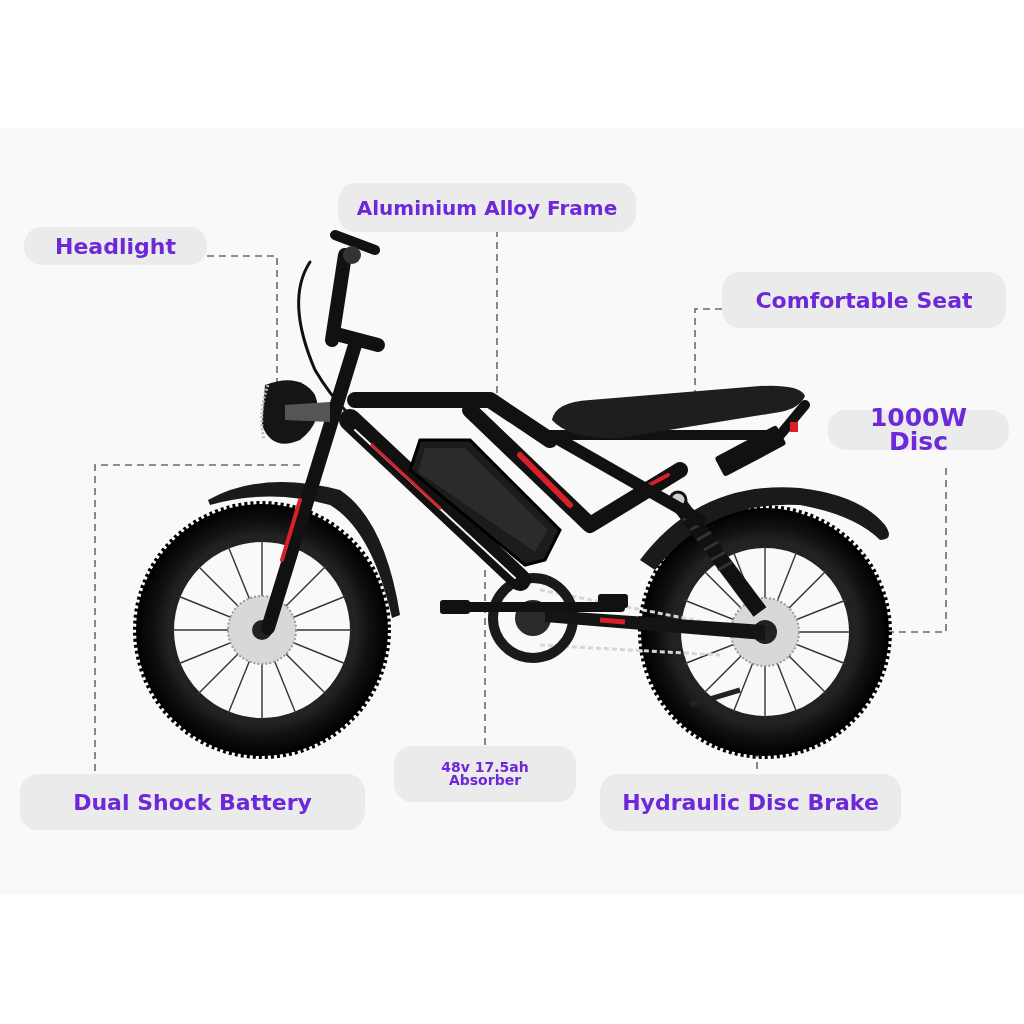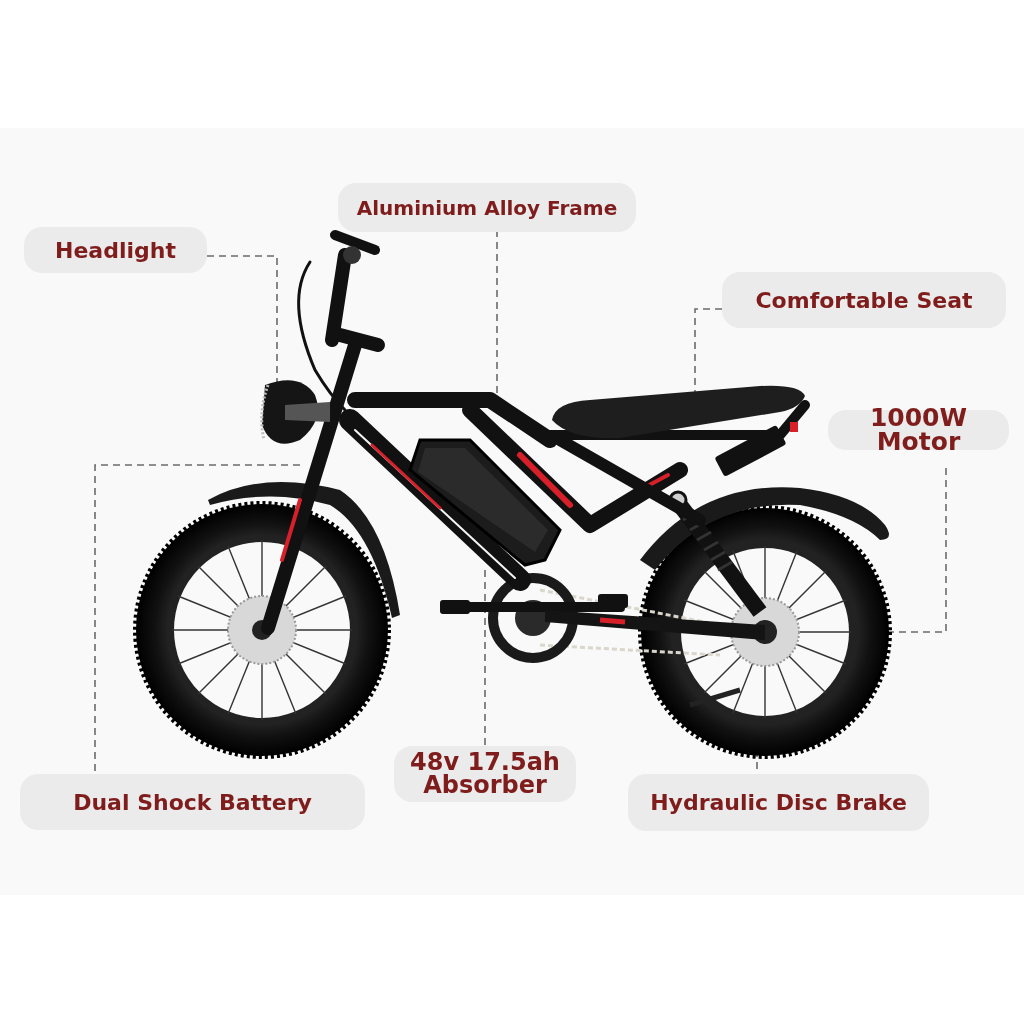--- a/index.html
+++ b/index.html
@@ -8,21 +8,21 @@
       position: relative; overflow: hidden;
       font-family: "DejaVu Sans", "Liberation Sans", sans-serif;
     }
     .panel {
       position: absolute; left: 0; top: 128px; width: 1024px; height: 767px;
       background: #f9f9f9;
     }
     .callout {
       position: absolute; background: #ebebeb; border-radius: 18px;
       display: flex; align-items: center; justify-content: center;
-      color: #7f1d1d; font-weight: bold; text-align: right; box-sizing: border-box;
+      color: #6d28d9; font-weight: bold; text-align: right; box-sizing: border-box;
       cursor: default;
     }
     .callout span { display: block; }
     .two-line { flex-direction: column; line-height: 0.95; }
     svg.overlay { position: absolute; left: 0; top: 0; }
   </style>
 </head>
 <body>
 
 <div class="panel"></div>
@@ -151,41 +151,41 @@
 
   <g>
     <path d="M265 385 Q300 372 315 395 Q325 420 300 440 Q272 452 262 425 Z" fill="#151515"></path>
     <path d="M268 385 Q258 412 264 440" stroke="#bbb" stroke-width="3" stroke-dasharray="2,2" fill="none"></path>
     <path d="M285 405 L330 402 L330 422 L285 420 Z" fill="#555"></path>
   </g>
 
   <path d="M740 690 L690 705" stroke="#222" stroke-width="5"></path>
 </svg>
 
-<div class="callout" style="left:24px; top:227px; width:183px; height:46px; font-size:22px;">
+<div class="callout" style="left:24px; top:227px; width:183px; height:38px; font-size:22px;">
   <span>Headlight</span>
 </div>
 
 <div class="callout" style="left:338px; top:183px; width:298px; height:49px; font-size:20px;">
   <span>Aluminium Alloy Frame</span>
 </div>
 
 <div class="callout" style="left:722px; top:272px; width:284px; height:56px; font-size:22px;">
   <span>Comfortable Seat</span>
 </div>
 
 <div class="callout two-line" style="left:828px; top:410px; width:181px; height:40px; font-size:25px;">
   <span>1000W</span>
-  <span>Motor</span>
+  <span>Disc</span>
 </div>
 
 <div class="callout" style="left:20px; top:774px; width:345px; height:56px; font-size:22px;">
   <span>Dual Shock Battery</span>
 </div>
 
-<div class="callout two-line" style="left:394px; top:746px; width:182px; height:56px; font-size:24px;">
+<div class="callout two-line" style="left:394px; top:746px; width:182px; height:56px; font-size:14px;">
   <span>48v 17.5ah</span>
   <span>Absorber</span>
 </div>
 
-<div class="callout" style="left:628px; top:774px; width:301px; height:57px; font-size:22px;">
+<div class="callout" style="left:600px; top:774px; width:301px; height:57px; font-size:22px;">
   <span>Hydraulic Disc Brake</span>
 </div>
 
 </body></html>

